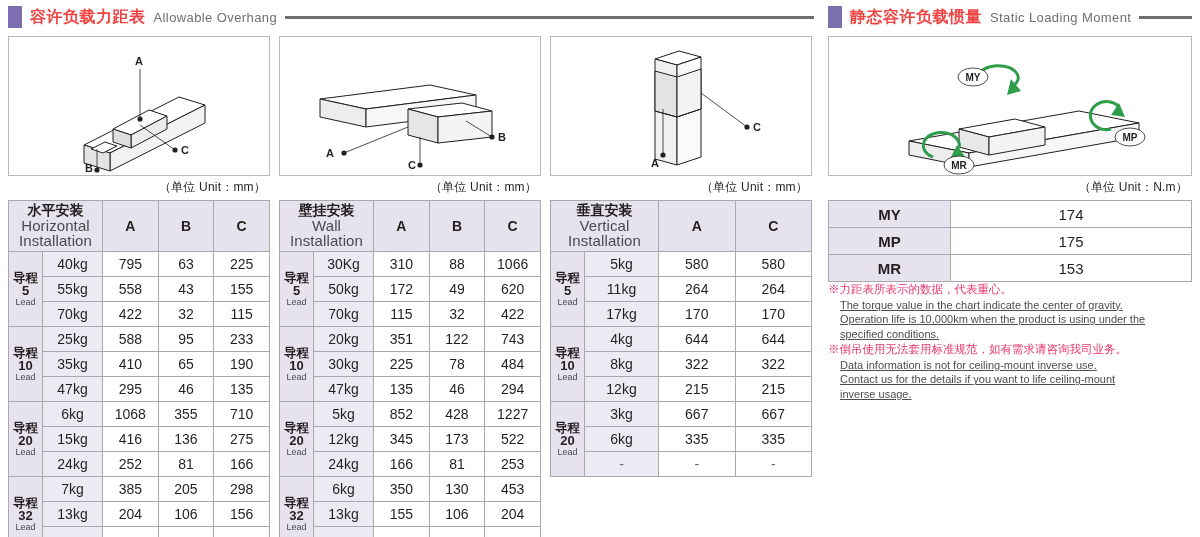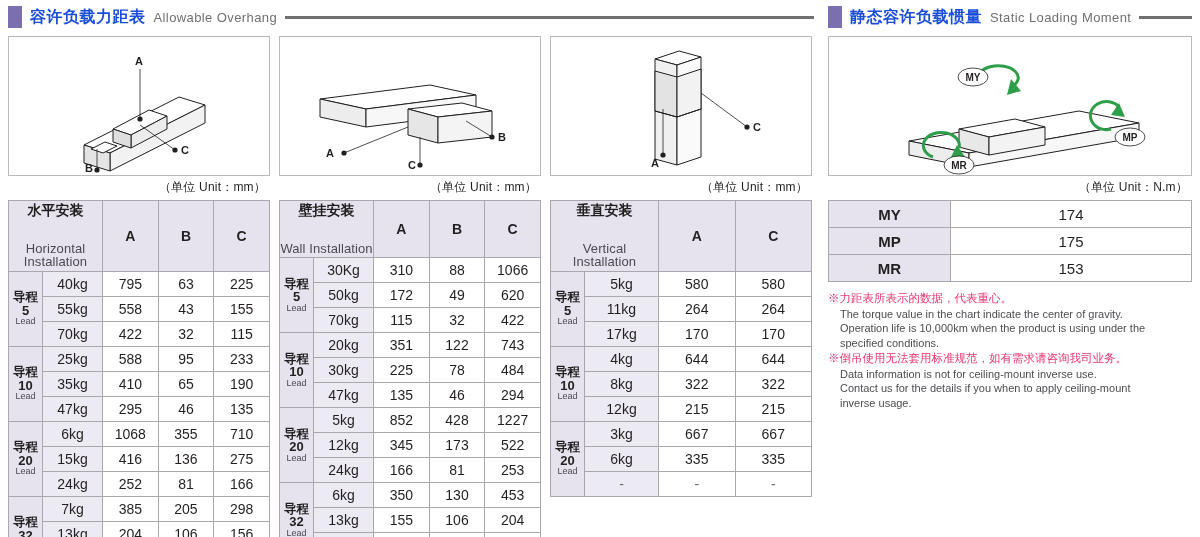--- a/index.html
+++ b/index.html
@@ -8,21 +8,21 @@
     width: 1200px; height: 537px;
     background: #ffffff;
     font-family: "Liberation Sans", sans-serif;
     color: #231f20;
   }
   .page { position: relative; width: 1200px; height: 537px; overflow: hidden; }
 
   
   .sec-header { display: flex; align-items: center; gap: 8px; }
   .sec-bar { width: 14px; height: 22px; background: #7b6fb0; flex: 0 0 auto; }
-  .sec-title-cn { font-size: 16px; font-weight: bold; letter-spacing: 0.5px; color: #1d4ed8; }
+  .sec-title-cn { font-size: 16px; font-weight: bold; letter-spacing: 0.5px; color: #ef4444; }
   .sec-title-en { font-size: 13px; color: #6f6f72; letter-spacing: 0.4px; }
   .sec-rule { flex: 1 1 auto; height: 3px; background: #6f6f72; }
 
   
   #left-block { position: absolute; left: 8px; top: 6px; width: 806px; }
   #right-block { position: absolute; left: 828px; top: 6px; width: 364px; }
 
   .cols { display: flex; gap: 9px; margin-top: 8px; }
   .col { width: 262px; }
 
@@ -54,21 +54,21 @@
     height: 25px;
     background: #ffffff;
   }
   .hdr-inst {
     background: #e6e3ee !important;
     text-align: center;
     line-height: 1.05;
     padding: 2px 2px;
   }
   .hdr-inst .cn { font-size: 14px; font-weight: bold; display: block; text-align: center; }
-  .hdr-inst .en { font-size: 13px; color: #4a4a4f; display: block; letter-spacing: 0.1px; margin-top: 24px; }
+  .hdr-inst .en { font-size: 15px; color: #4a4a4f; display: block; letter-spacing: 0.1px; }
   .hdr-abc { background: #e6e3ee !important; font-size: 15px; font-weight: bold; }
 
   .lead-cell {
     background: #e6e3ee !important;
     font-size: 12.5px;
     line-height: 1.02;
     font-weight: bold;
     width: 34px;
     padding: 1px 0;
   }
@@ -87,23 +87,23 @@
     margin-top: 0;
   }
   table.moment td {
     border: 1px solid #a9a9ad;
     height: 27px;
     text-align: center;
     font-size: 15px;
   }
   table.moment td.label { background: #e6e3ee; font-weight: bold; width: 122px; }
 
-  .notes { margin-top: 9px; font-size: 11.5px; line-height: 1.35; }
+  .notes { font-size: 11.5px; line-height: 1.35; }
   .note-red { color: #e8356d; }
-  .note-sub { color: #4d4d52; padding-left: 12px; font-size: 11px; }
+  .note-sub { color: #4d4d52; padding-left: 12px; font-size: 11px; text-decoration: underline; }
 
   
   svg { display: block; }
 </style>
 </head>
 <body>
 
 <div class="page">
 
   <div id="left-block">
@@ -584,19 +584,19 @@
       </tbody>
     </table>
 
     <div class="notes">
       <div class="note-red cn">※力距表所表示的数据，代表重心。</div>
       <div class="note-sub">The torque value in the chart indicate the center of gravity.</div>
       <div class="note-sub">Operation life is 10,000km when the product is using under the</div>
       <div class="note-sub">specified conditions.</div>
       <div class="note-red cn">※倒吊使用无法套用标准规范，如有需求请咨询我司业务。</div>
       <div class="note-sub">Data information is not for ceiling-mount inverse use.</div>
-      <div class="note-sub">Contact us for the details if you when to apply ceiling-mount</div>
+      <div class="note-sub">Contact us for the details if you want to life ceiling-mount</div>
       <div class="note-sub">inverse usage.</div>
     </div>
 
   </div>
 
 </div>
 
 </body></html>

